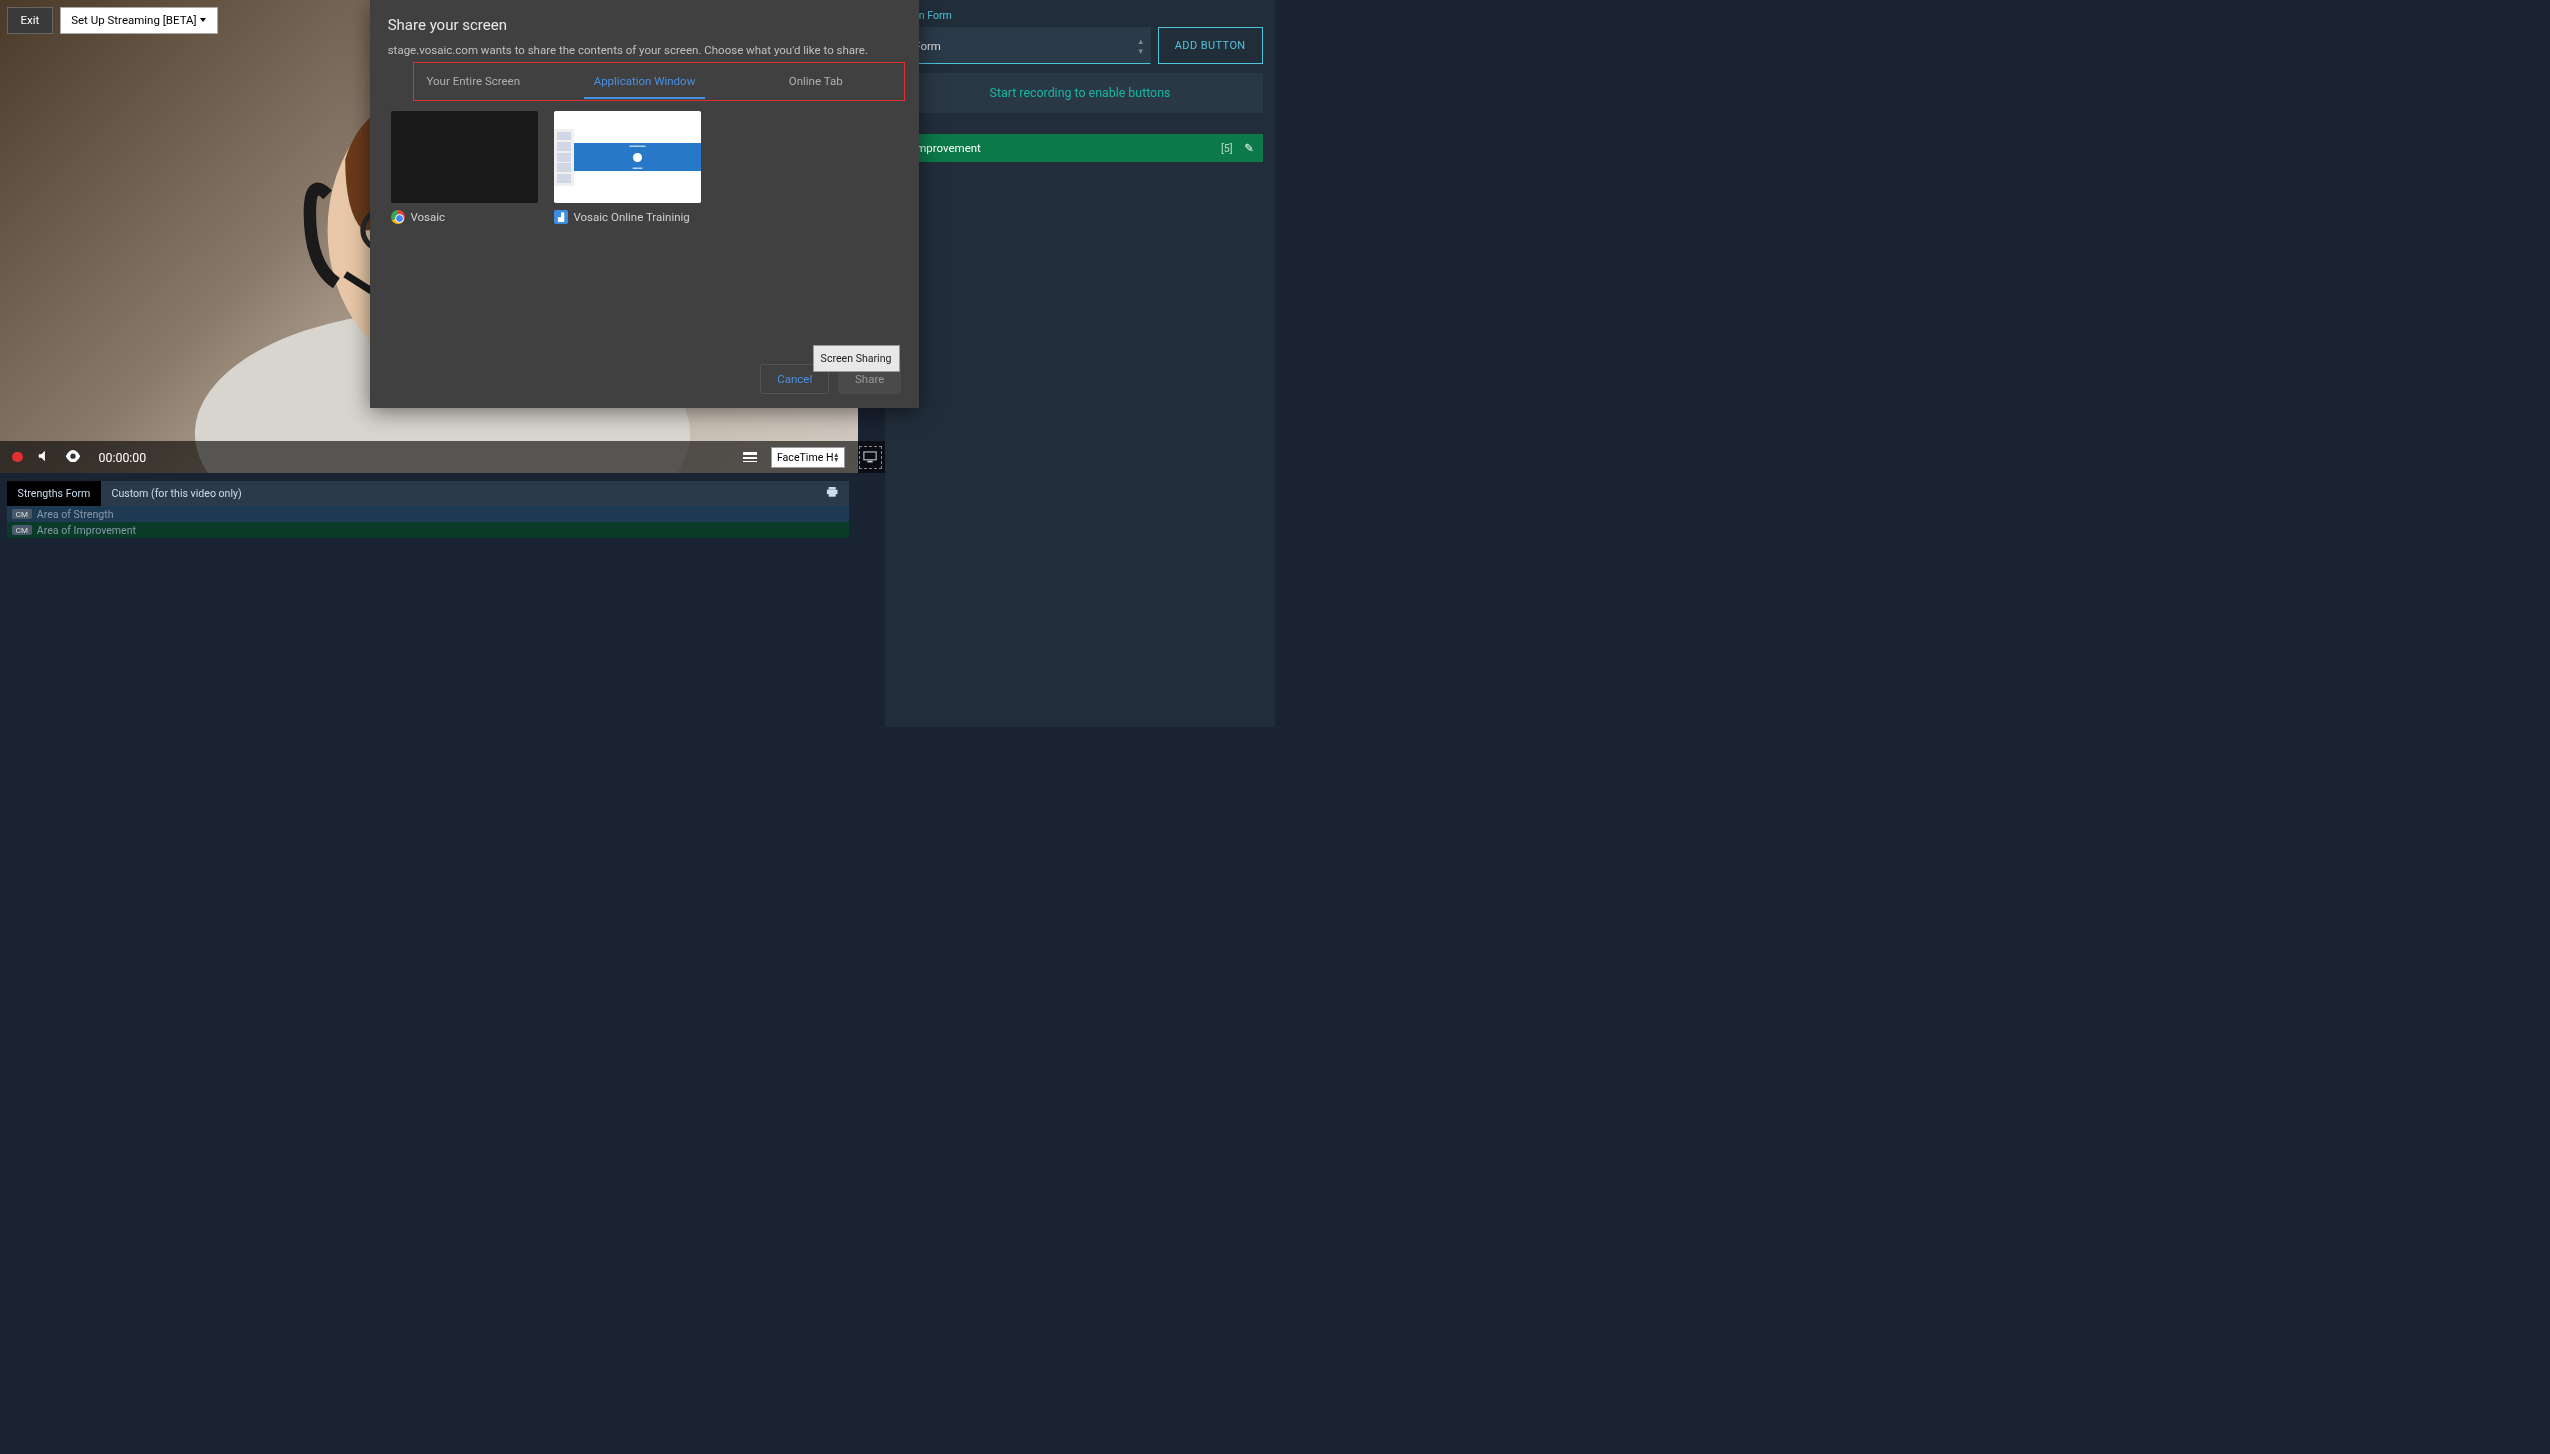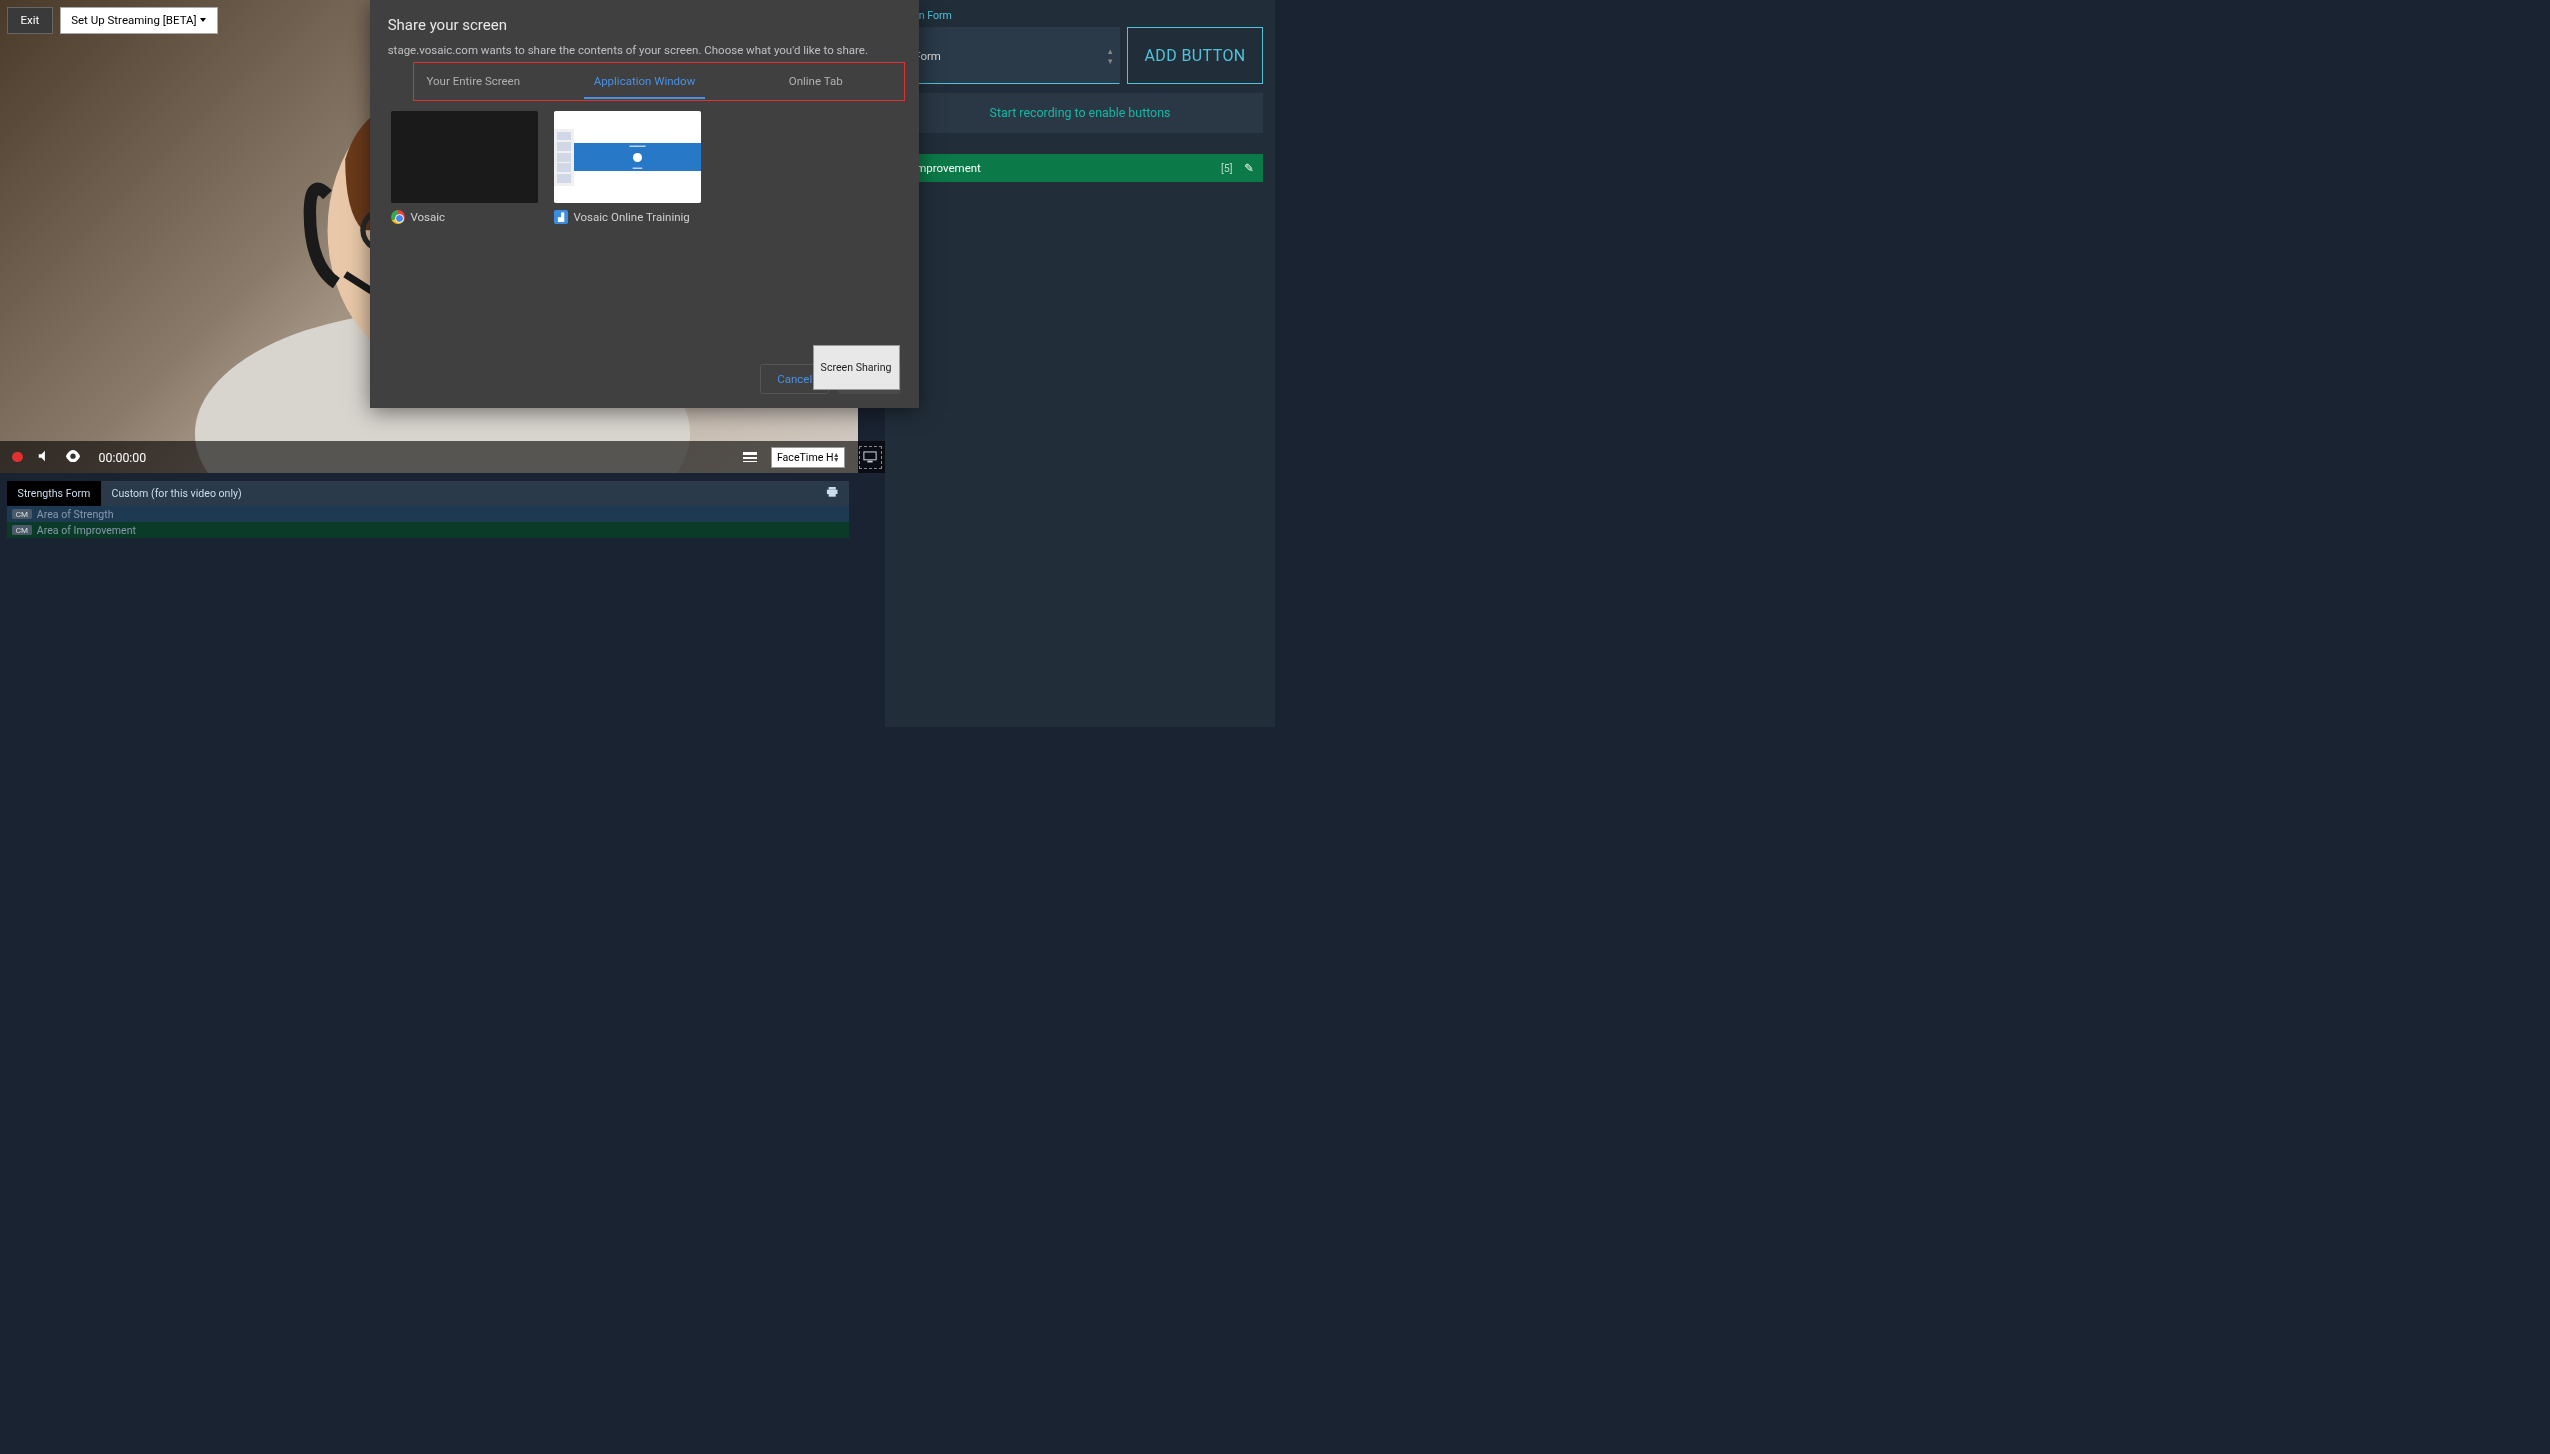--- a/index.html
+++ b/index.html
@@ -37,21 +37,21 @@
 .tl-row-blue { background: #1e3a52; }
 .tl-row-green { background: #0a3a28; }
 .tl-badge { background: #4a5a6a; color: #ddd; font-size: 8px; padding: 0.9px 3.5px; margin: 0 5.3px; border-radius: 1.8px; }
 .tl-label { color: #8899aa; }
 
 .sidebar { position: absolute; top: 0; right: 0; width: 390px; height: 727px; background: #212e3a; padding: 8.8px 12.4px; }
 .sb-header { display: flex; align-items: center; justify-content: space-between; margin-bottom: 5.3px; }
 .sb-title { color: #4fc3d9; font-size: 10.6px; }
 .sb-form-row { display: flex; gap: 7px; margin-bottom: 8.8px; }
 .sb-select { flex: 1; background: #2a3a48; border: 0.9px solid #2a3a48; border-bottom: 0.9px solid #4fc3d9; color: #ddd; font-size: 11.5px; padding: 5.3px 7px; display: flex; justify-content: space-between; align-items: center; }
-.sb-add-btn { border: 0.9px solid #4fc3d9; color: #4fc3d9; background: transparent; padding: 18px 16px; font-size: 16px; letter-spacing: 0.4px; cursor: pointer; }
+.sb-add-btn { border: 0.9px solid #4fc3d9; color: #4fc3d9; background: transparent; padding: 11px 16px; font-size: 11px; letter-spacing: 0.4px; cursor: pointer; }
 .sb-message { text-align: center; color: #14b8a6; font-size: 12.4px; background: #2a3744; padding: 12.4px 0; margin-bottom: 3.5px; }
 .sb-tagrow { color: #667788; font-size: 9.7px; padding: 2.7px 5.3px; }
 .sb-item-green { background: #0b7a48; color: #fff; padding: 7px 8.8px; display: flex; align-items: center; justify-content: space-between; font-size: 11.5px; margin: 1.8px 0; }
 .sb-item-green .cnt { color: rgba(255,255,255,0.7); font-size: 10.6px; margin-right: 8.8px; }
 .pencil { color: #fff; font-size: 11.5px; }
 
 .dialog { position: absolute; top: 0; left: 370px; width: 549px; background: #404040; color: #d8d8d8; padding: 16px 17.7px 14px; z-index: 100; box-shadow: 0 3.5px 21px rgba(0,0,0,0.5); }
 .dialog h1 { font-size: 15px; font-weight: 400; color: #e8e8e8; margin-bottom: 8.8px; }
 .dialog .subtitle { font-size: 11.5px; color: #c0c0c0; margin-bottom: 8.8px; }
 .dialog-tabs { display: flex; border-bottom: 0; margin-bottom: 10.6px; position: relative; }
@@ -75,21 +75,21 @@
 .thumb1 .t1-right { flex: 1; background: #0f1a12; }
 .thumb1 .t1-bot { height: 16px; background: #0a0a0a; }
 
 .thumb2 { background: #fff; display: flex; }
 .thumb2 .t2-side { width: 19.5px; background: #f0f0f0; display: flex; flex-direction: column; gap: 1.8px; padding: 2.7px; }
 .thumb2 .t2-side div { height: 8.8px; background: #d0d8e8; }
 .thumb2 .t2-main { flex: 1; background: #2878c8; display: flex; flex-direction: column; align-items: center; justify-content: center; gap: 3.5px; }
 .thumb2 .t2-main .tline { color: #fff; font-size: 5.3px; }
 .thumb2 .t2-main .tcirc { width: 8.8px; height: 8.8px; background: #fff; border-radius: 50%; }
 
-.screen-sharing-badge { position: absolute; right: 19.5px; top: 345px; background: #e8e8e8; color: #222; font-size: 10.6px; padding: 15px 7px; border: 0.9px solid #999; }
+.screen-sharing-badge { position: absolute; right: 19.5px; top: 345px; background: #e8e8e8; color: #222; font-size: 10.6px; padding: 6px 7px; border: 0.9px solid #999; }
 
 .dialog-actions { display: flex; justify-content: flex-end; gap: 8.8px; margin-top: 44px; }
 .btn-cancel { background: transparent; border: 0.9px solid #555; color: #4a90e2; padding: 7px 16px; font-size: 11.5px; cursor: pointer; border-radius: 2.7px; }
 .btn-share { background: #4a4a4a; border: 0.9px solid #4a4a4a; color: #999; padding: 7px 16px; font-size: 11.5px; cursor: pointer; border-radius: 2.7px; }
 </style>
 </head>
 <body>
 
 <div class="video-area">
   <svg class="video-person" viewBox="0 0 700 480">

